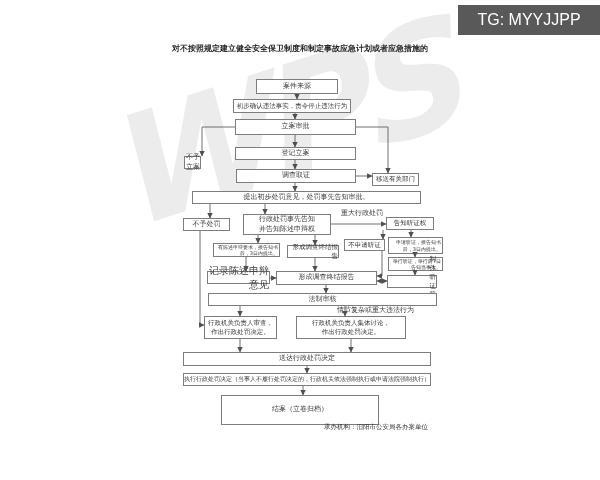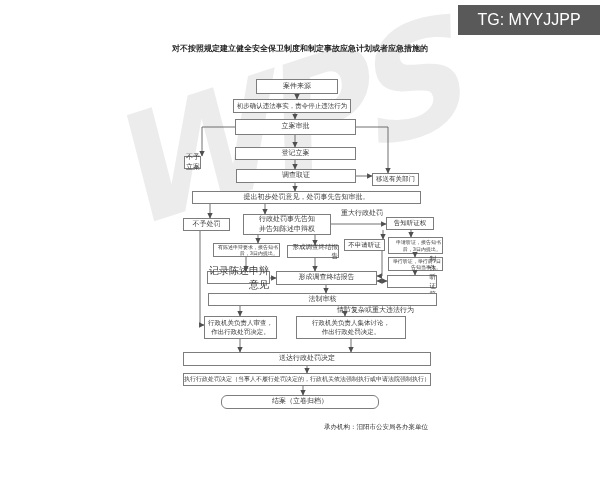--- a/index.html
+++ b/index.html
@@ -104,21 +104,21 @@
       <div class="node" style="left: 296px; top: 316px; width: 110px; height: 23px; font-size: 6.5px;">
         <div>行政机关负责人集体讨论，</div>
         <div>作出行政处罚决定。</div>
       </div>
       <div class="node" style="left: 183px; top: 352px; width: 248px; height: 14px;">
         <div>送达行政处罚决定</div>
       </div>
       <div class="node" style="left: 183px; top: 373px; width: 248px; height: 13px; font-size: 6px;">
         <div>执行行政处罚决定（当事人不履行处罚决定的，行政机关依法强制执行或申请法院强制执行）</div>
       </div>
-      <div class="node" style="left: 221px; top: 395px; width: 158px; height: 14px; border-radius: 6px;">
+      <div class="node" style="left: 221px; top: 395px; width: 158px; height: 30px;">
         <div>结案（立卷归档）</div>
       </div>
       <div class="lbl" style="left: 341px; top: 208px;">重大行政处罚</div>
       <div class="lbl" style="left: 337px; top: 305px;">情节复杂或重大违法行为</div>
     </div>
 
   <svg class="edges" id="edges" width="600" height="480">
     <defs>
       <marker id="ah" markerWidth="7" markerHeight="7" refX="5.5" refY="3" orient="auto-start-reverse">
         <path d="M0,0 L6,3 L0,6 z" fill="#4f4f4f"></path>

